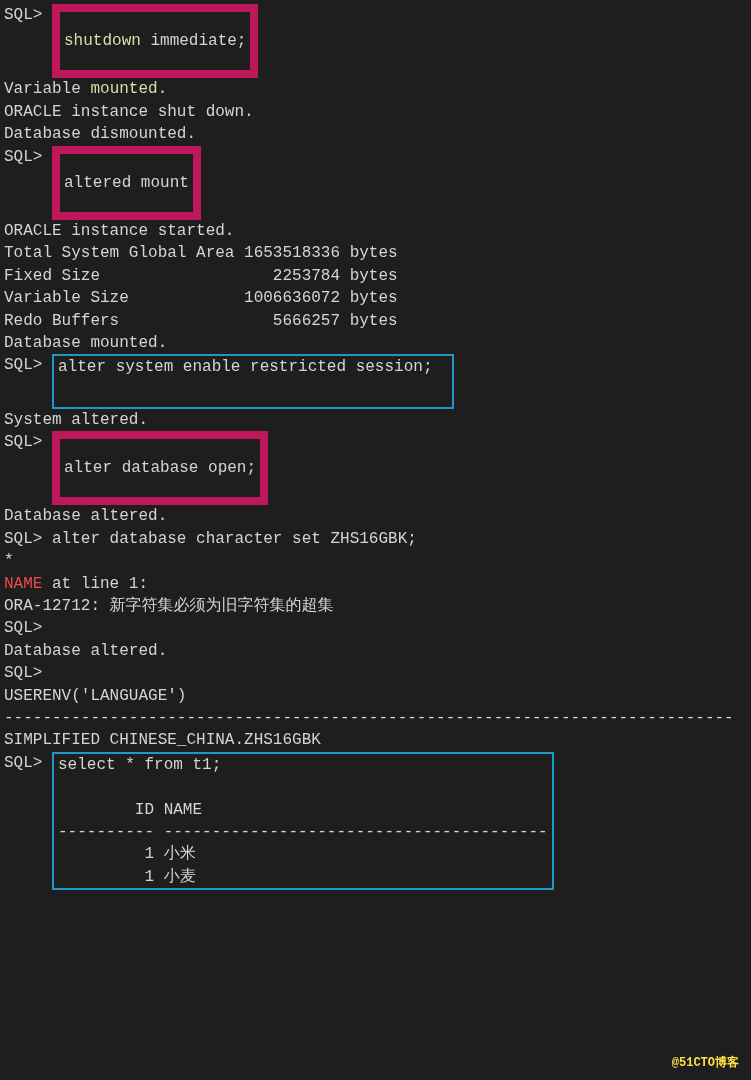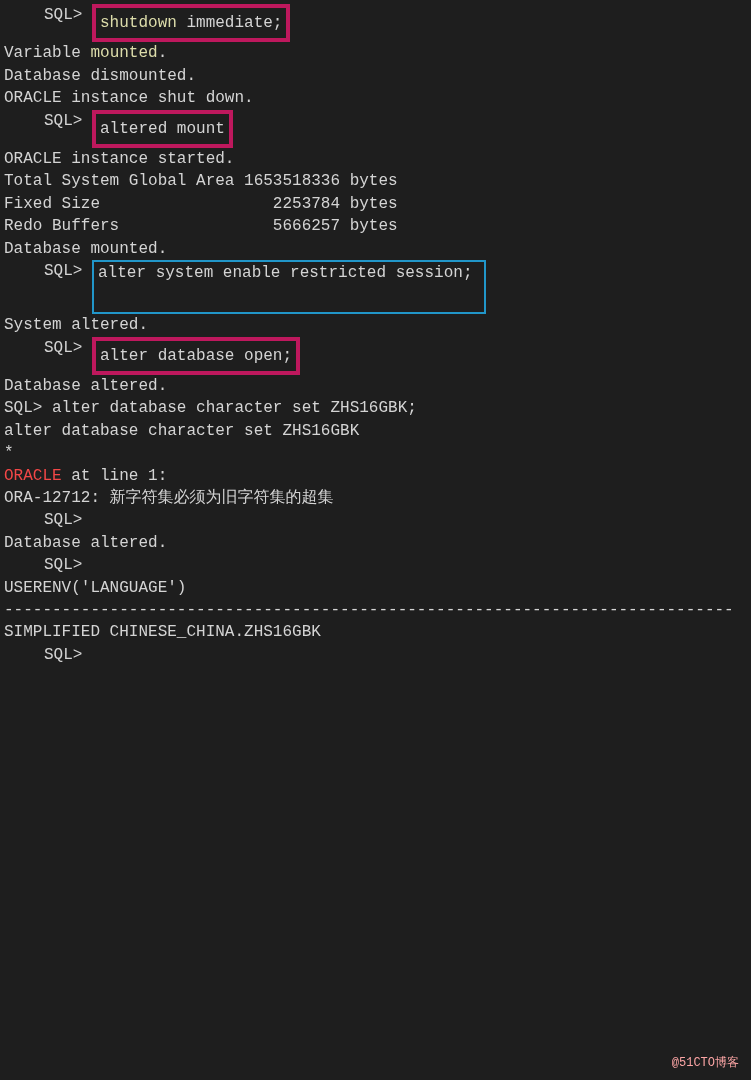--- a/index.html
+++ b/index.html
@@ -25,97 +25,97 @@
     .prompt {
       color: #d4d4d4;
     }
     .highlight-yellow {
       color: #dcdcaa;
     }
     .error {
       color: #f44747;
     }
     .box-blue {
-      border: 4px solid #be185d;
+      border: 8px solid #be185d;
       display: inline-block;
-      padding: 4px 4px;
+      padding: 18px 4px;
     }
     .box-blue-wide {
       border: 2px solid #2196c9;
       display: inline-block;
-      padding: 0px 12px 28px 4px;
+      padding: 0px 20px 28px 4px;
     }
     .box-blue-tall {
       border: 2px solid #2196c9;
       display: inline-block;
       padding: 0px 4px;
       vertical-align: top;
     }
     .watermark {
       position: absolute;
       bottom: 8px;
       right: 12px;
-      color: #fca5a5;
+      color: #fde047;
       font-size: 12px;
+      font-weight: bold;
     }
     .row {
       display: flex;
       align-items: flex-start;
-      margin-left: 40px;
     }
     .nowrap {
       white-space: nowrap;
     }
   </style>
 </head>
 <body>
 
 <div>
 
 <div class="line row">
   <span class="prompt">SQL&gt; </span>
   <span class="box-blue nowrap"><span class="highlight-yellow">shutdown</span><span> immediate;</span></span>
 </div>
 
 <div class="line"><span>Variable </span><span class="highlight-yellow">mounted</span><span>.</span></div>
+<div class="line">ORACLE instance shut down.</div>
 <div class="line">Database dismounted.</div>
-<div class="line">ORACLE instance shut down.</div>
 
 <div class="line row">
   <span class="prompt">SQL&gt; </span>
   <span class="box-blue nowrap"><span>altered mount</span></span>
 </div>
 
 <div class="line">ORACLE instance started.</div>
 <div class="line"></div>
 <div class="line">Total System Global Area 1653518336 bytes</div>
 <div class="line">Fixed Size                  2253784 bytes</div>
+<div class="line">Variable Size            1006636072 bytes</div>
 <div class="line">Redo Buffers                5666257 bytes</div>
 <div class="line">Database mounted.</div>
 
 <div class="line row">
   <span class="prompt">SQL&gt; </span>
   <span class="box-blue-wide nowrap"><span>alter system enable restricted session;</span></span>
 </div>
 
 <div class="line">System altered.</div>
 <div class="line"></div>
 
 <div class="line row">
   <span class="prompt">SQL&gt; </span>
   <span class="box-blue nowrap"><span>alter database open;</span></span>
 </div>
 
 <div class="line"></div>
 <div class="line">Database altered.</div>
 <div class="line"></div>
 <div class="line">SQL&gt; alter database character set ZHS16GBK;</div>
-<div class="line">alter database character set ZHS16GBK</div>
 <div class="line">*</div>
-<div class="line"><span class="error">ORACLE</span><span> at line 1:</span></div>
+<div class="line"><span class="error">NAME</span><span> at line 1:</span></div>
 <div class="line">ORA-12712: 新字符集必须为旧字符集的超集</div>
 <div class="line"></div>
 <div class="line"></div>
 
 <div class="line row">
   <span class="prompt">SQL&gt; </span>
 </div>
 
 <div class="line">Database altered.</div>
 <div class="line"></div>
@@ -125,17 +125,25 @@
 </div>
 
 <div class="line"></div>
 <div class="line">USERENV('LANGUAGE')</div>
 <div class="line">----------------------------------------------------------------------------</div>
 <div class="line">SIMPLIFIED CHINESE_CHINA.ZHS16GBK</div>
 <div class="line"></div>
 
 <div class="line row">
   <span class="prompt">SQL&gt; </span>
+  <span class="box-blue-tall nowrap">
+    <div class="line">select * from t1;</div>
+    <div class="line">&nbsp;</div>
+    <div class="line">        ID NAME</div>
+    <div class="line">---------- ----------------------------------------</div>
+    <div class="line">         1 小米</div>
+    <div class="line">         1 小麦</div>
+  </span>
 </div>
 
 </div>
 
 <div class="watermark">@51CTO博客</div>
 
 </body></html>

